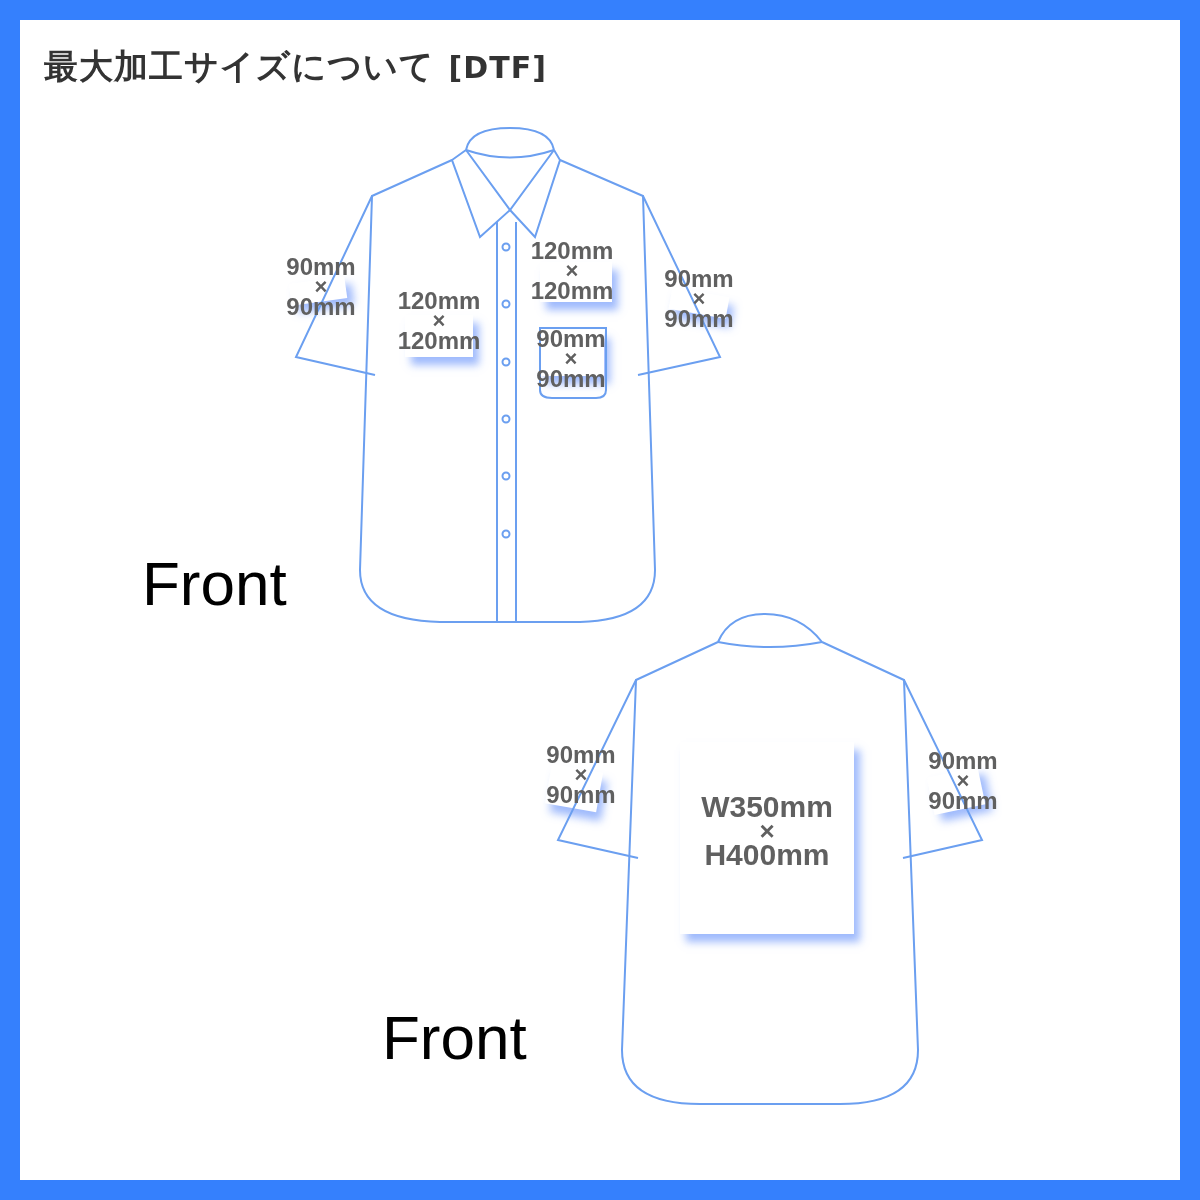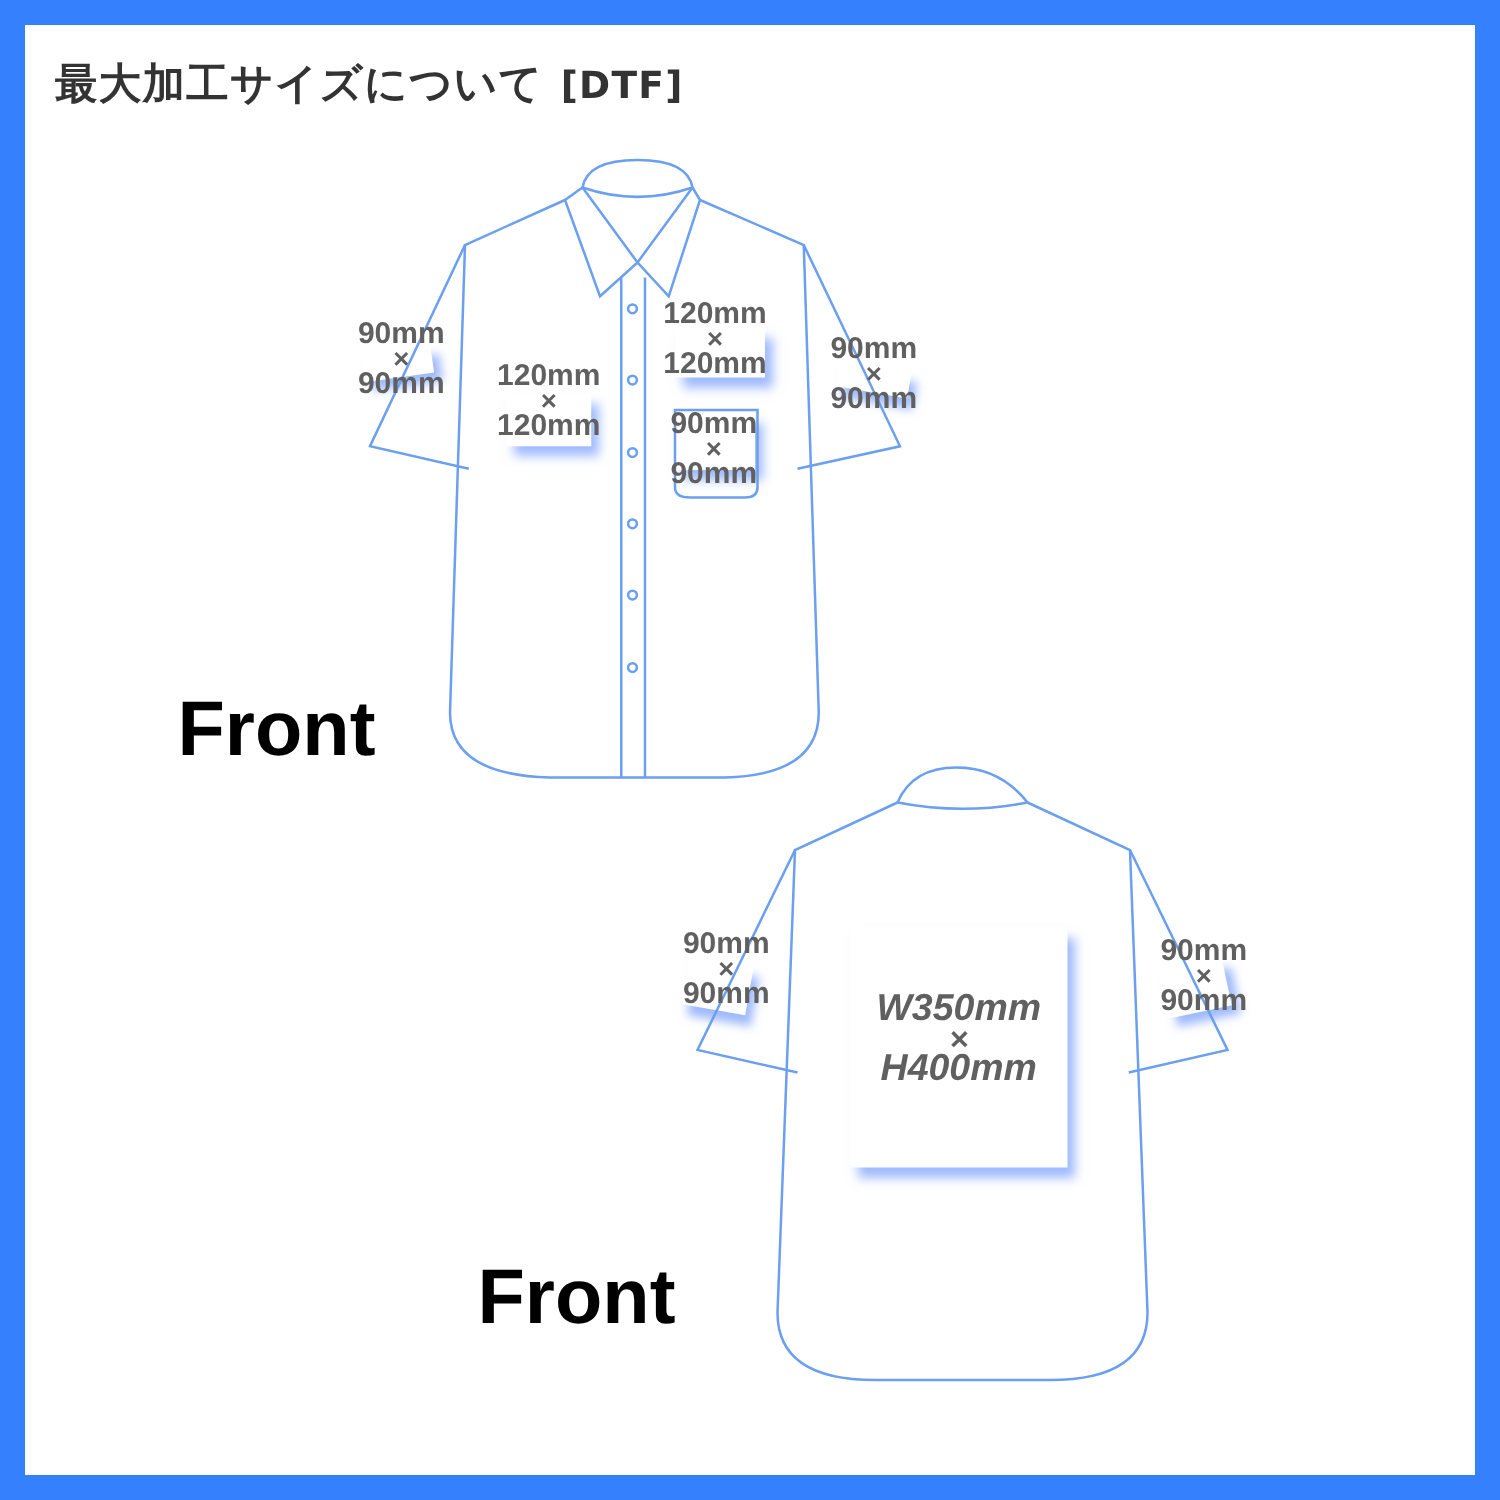--- a/index.html
+++ b/index.html
@@ -6,21 +6,21 @@
   body { width:1200px; height:1200px; position:relative; background:#ffffff; overflow:hidden; }
   .frame { position:absolute; left:0; top:0; width:1200px; height:1200px; box-sizing:border-box; border:20px solid #3580fd; }
   .title { position:absolute; left:44px; top:44px; font-family:"DejaVu Sans", sans-serif; font-weight:bold; font-size:34px; color:#333333; letter-spacing:1px; white-space:nowrap; }
   .title .tag { font-size:30px; margin-left:14px;text-align:right; }
   svg.art { position:absolute; left:0; top:0; }
   .lbl { position:absolute; font-family:"Liberation Sans", sans-serif; font-weight:bold; color:#606060; text-align:center; line-height:22px; font-size:24px; }
   .lbl span { display:block; }
   .lbl .x { font-size:22px; line-height:18px; }
   .big-lbl { font-size:30px; line-height:26px; }
   .big-lbl .x { font-size:26px; line-height:22px; }
-  .view { position:absolute; font-family:"Liberation Sans", sans-serif; font-weight:bold; font-size:62px; color:#000000; }
+  .view { position:absolute; font-family:"Liberation Sans", sans-serif; font-weight:normal; font-size:62px; color:#000000; }
   .area { position:absolute; background:#fff; box-shadow:6px 8px 8px rgba(80,130,250,0.55); }
 </style>
 </head>
 <body>
 
 <div class="frame"></div>
 
 <div class="title">
   <span>最大加工サイズについて</span><span class="tag">[DTF]</span>
 </div>
@@ -97,21 +97,21 @@
     <span>90mm</span>
 </div>
 
 <div class="view" style="left:142px;top:548px;">Front</div>
 
 <div class="lbl" style="left:532px;top:744px;width:98px;">
   <span>90mm</span>
     <span class="x">×</span>
     <span>90mm</span>
 </div>
-<div class="lbl big-lbl" style="left:680px;top:794px;width:174px;font-style:italic;">
+<div class="lbl big-lbl" style="left:680px;top:794px;width:174px;">
   <span>W350mm</span>
     <span class="x">×</span>
     <span>H400mm</span>
 </div>
 <div class="lbl" style="left:914px;top:750px;width:98px;">
   <span>90mm</span>
     <span class="x">×</span>
     <span>90mm</span>
 </div>
 

